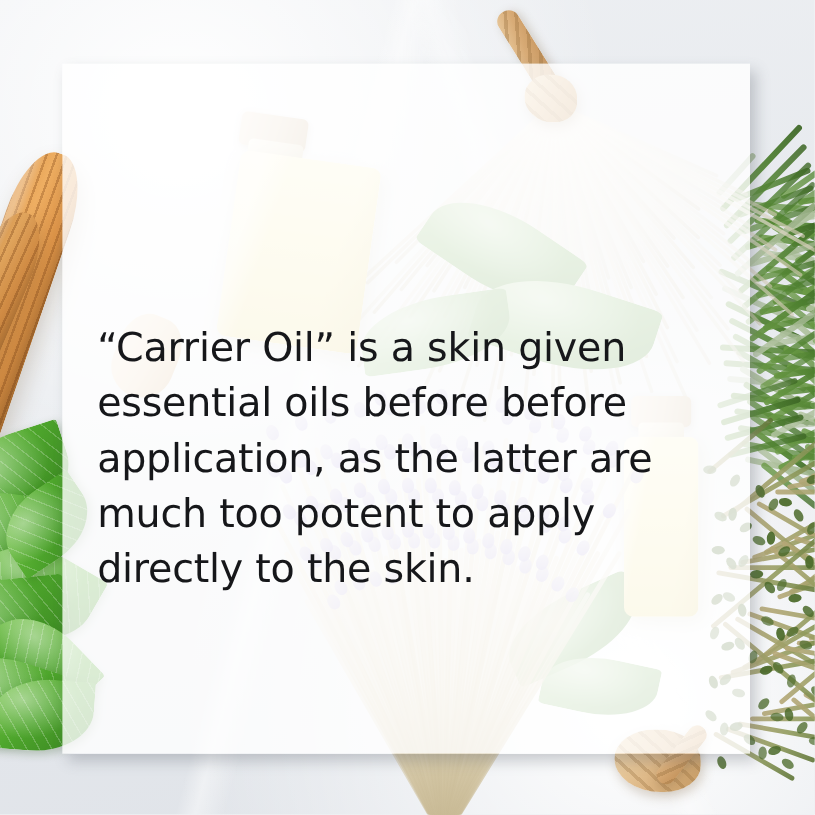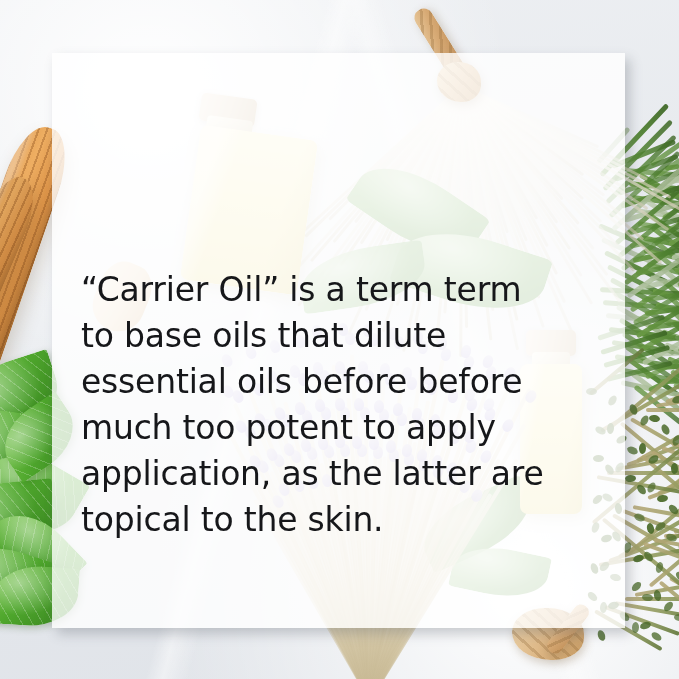--- a/index.html
+++ b/index.html
@@ -748,22 +748,21 @@
       <div class="lav-bud pale" style="left: 314.3px; top: 97.7px; transform: rotate(24deg); opacity: 0.65;"></div>
       <div class="lav-bud pale" style="left: 334.9px; top: 66.5px; transform: rotate(25.1deg); opacity: 0.74;"></div>
     </div>
 
   <div class="obj rope-knot" style="left:512px; top:608px; width:72px; height:52px;"></div>
   <div class="obj rope" style="left:560px; top:600px; width:16px; height:58px; transform:rotate(38deg);"></div>
 
   <div class="card">
 
     <p class="body-copy">
-      <span class="ln">“Carrier Oil” is a term term</span>
-      <span class="ln">to base oils that dilute</span>
+      <span class="ln">“Carrier Oil” is a skin given</span>
       <span class="ln">essential oils before before</span>
+      <span class="ln">application, as the latter are</span>
       <span class="ln">much too potent to apply</span>
-      <span class="ln">application, as the latter are</span>
-      <span class="ln">topical to the skin.</span>
+      <span class="ln">directly to the skin.</span>
     </p>
   </div>
 
 </div>
 
 </body></html>

